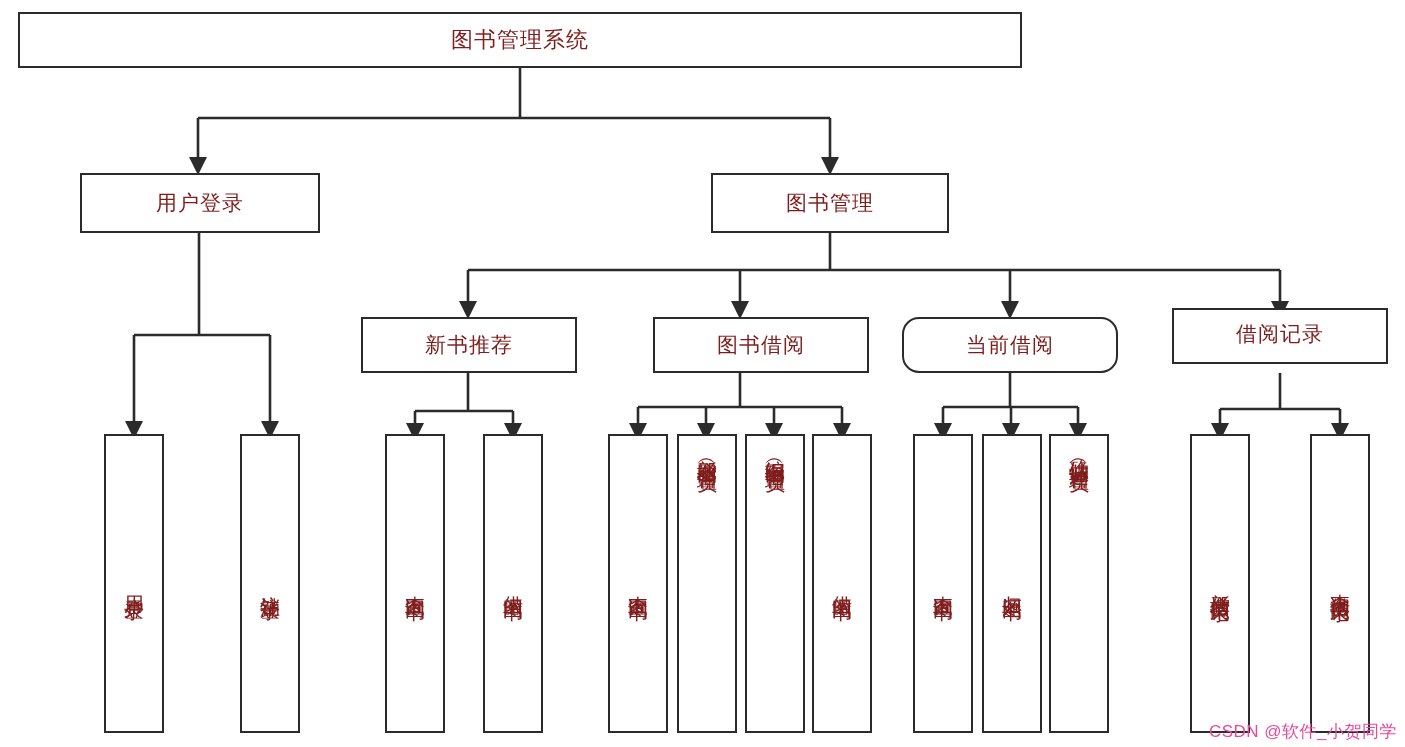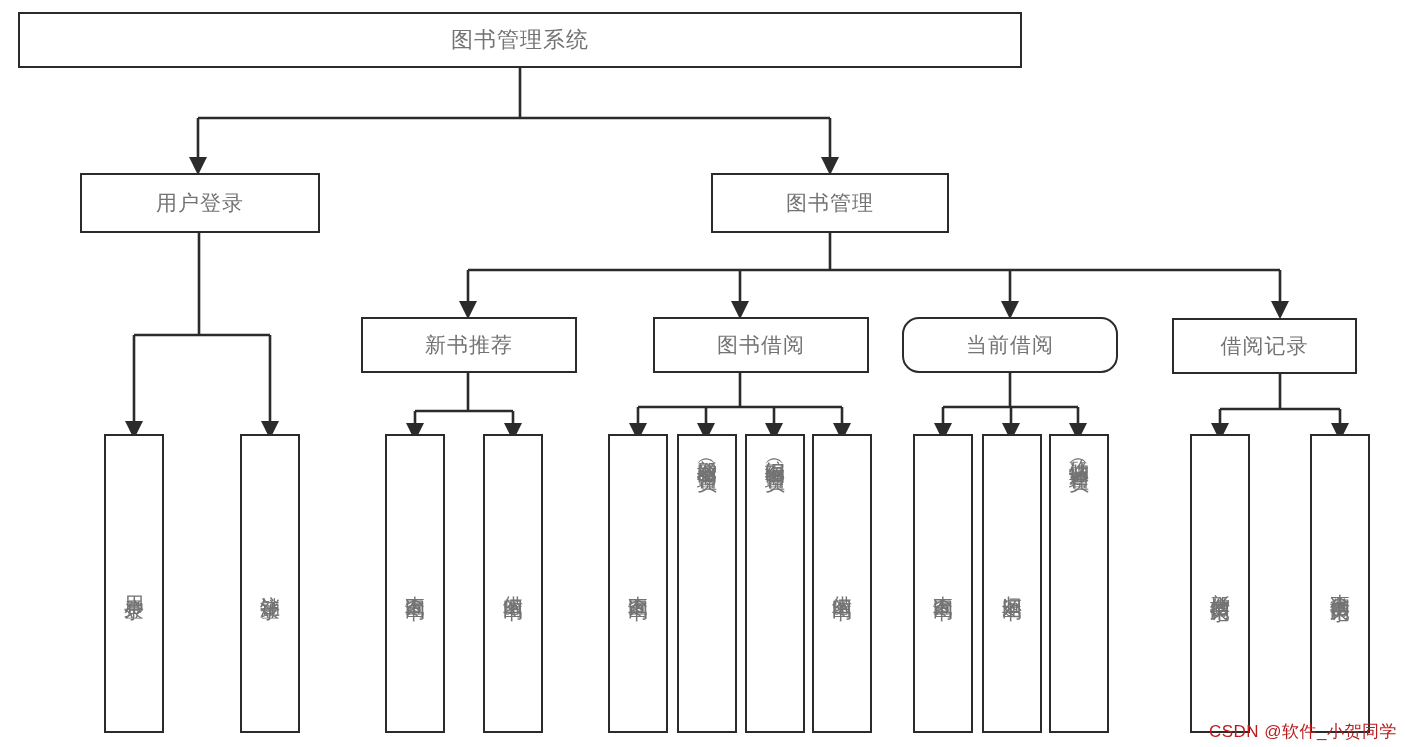--- a/index.html
+++ b/index.html
@@ -25,21 +25,21 @@
     pointer-events: none;
   }
   .node {
     position: absolute;
     box-sizing: border-box;
     border: 2px solid #2b2b2b;
     background: #ffffff;
     display: flex;
     align-items: center;
     justify-content: center;
-    color: #737373;
+    color: #7f1d1d;
   }
   .node.horiz {
     font-size: 21px;
     letter-spacing: 1px;
     line-height: 1.2;
   }
   .node.root {
     font-size: 22px;
   }
   .node.vert {
@@ -54,21 +54,21 @@
   }
   .node.vert.top-align {
     justify-content: flex-start;
     padding-top: 8px;
   }
   .watermark {
     position: absolute;
     right: 8px;
     bottom: 4px;
     font-size: 17px;
-    color: #b91c1c;
+    color: #ec4899;
     letter-spacing: 0.5px;
     white-space: nowrap;
   }
 </style>
 </head>
 <body>
 
 <div id="canvas">
 
   <svg class="connectors" viewBox="0 0 1405 747" xmlns="http://www.w3.org/2000/svg">
@@ -134,21 +134,21 @@
 
   <div class="node horiz" style="left:361px; top:317px; width:216px; height:56px;">
     <span>新书推荐</span>
   </div>
   <div class="node horiz" style="left:633px; top:317px; width:216px; height:56px;margin-left:20px;">
     <span>图书借阅</span>
   </div>
   <div class="node horiz" style="left:902px; top:317px; width:216px; height:56px;border-radius:17px;">
     <span>当前借阅</span>
   </div>
-  <div class="node horiz" style="left:1172px; top:318px; width:185px; height:56px;">
+  <div class="node horiz" style="left:1172px; top:308px; width:216px; height:56px;font-family:Liberation Mono, monospace;">
     <span>借阅记录</span>
   </div>
 
   <div class="node vert" style="left:104px; top:434px; width:60px; height:299px;">
     <span>用户登录</span>
   </div>
   <div class="node vert" style="left:240px; top:434px; width:60px; height:299px;">
     <span>注销登录</span>
   </div>
 

